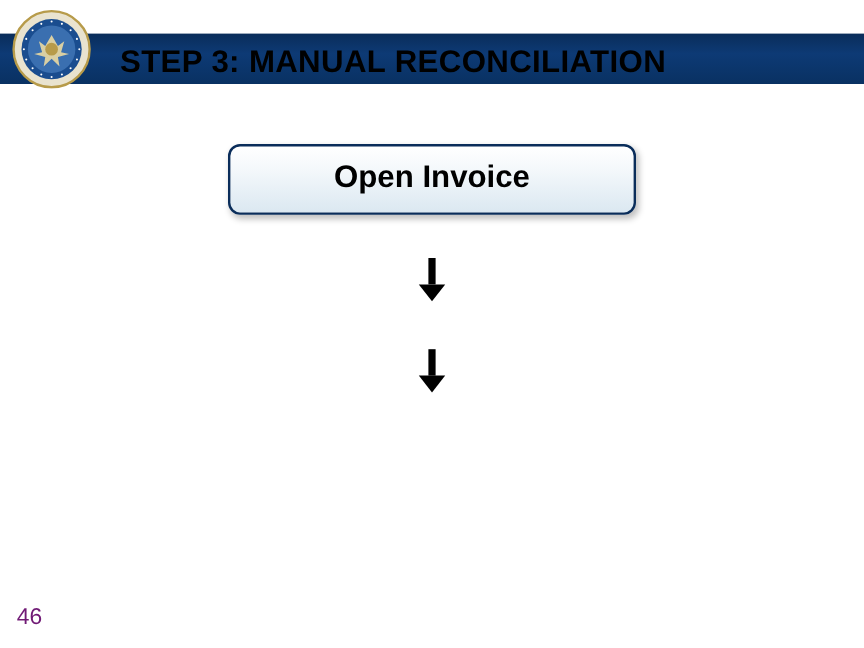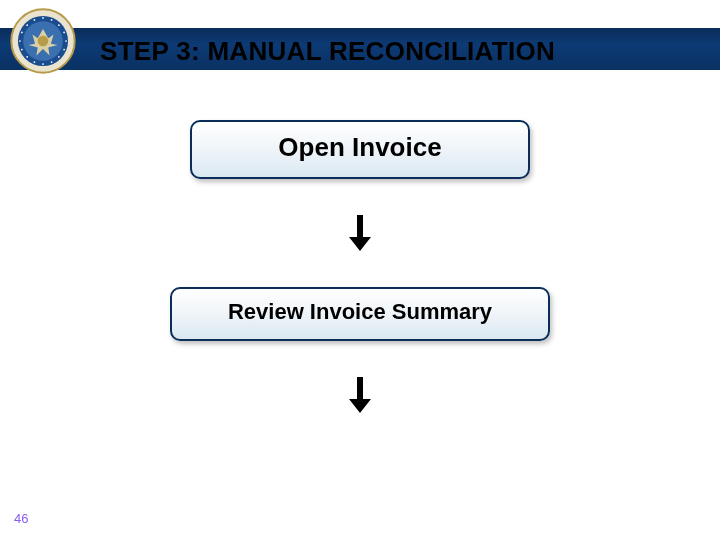--- a/index.html
+++ b/index.html
@@ -85,22 +85,22 @@
     width: 0; height: 0;
     border-left: 11px solid transparent;
     border-right: 11px solid transparent;
     border-top: 14px solid #000;
   }
 
   .page-number {
     position: absolute;
     left: 14px;
     bottom: 14px;
-    font-size: 13px;
-    color: #8b5cf6;
+    font-size: 19px;
+    color: #701a75;
   }
 
   
   .seal svg { width: 66px; height: 66px; display: block; }
 </style>
 </head>
 <body>
 
 <div class="slide">
 
@@ -144,23 +144,20 @@
 
     <div class="step-box step-1">
       <span>Open Invoice</span>
     </div>
 
     <div class="arrow">
       <div class="shaft"></div>
         <div class="head"></div>
     </div>
 
-    <div class="step-box step-2">
-      <span>Review  Invoice Summary</span>
-    </div>
 
     <div class="arrow">
       <div class="shaft"></div>
         <div class="head"></div>
     </div>
 
 
   </div>
 
   <div class="page-number">46</div>

